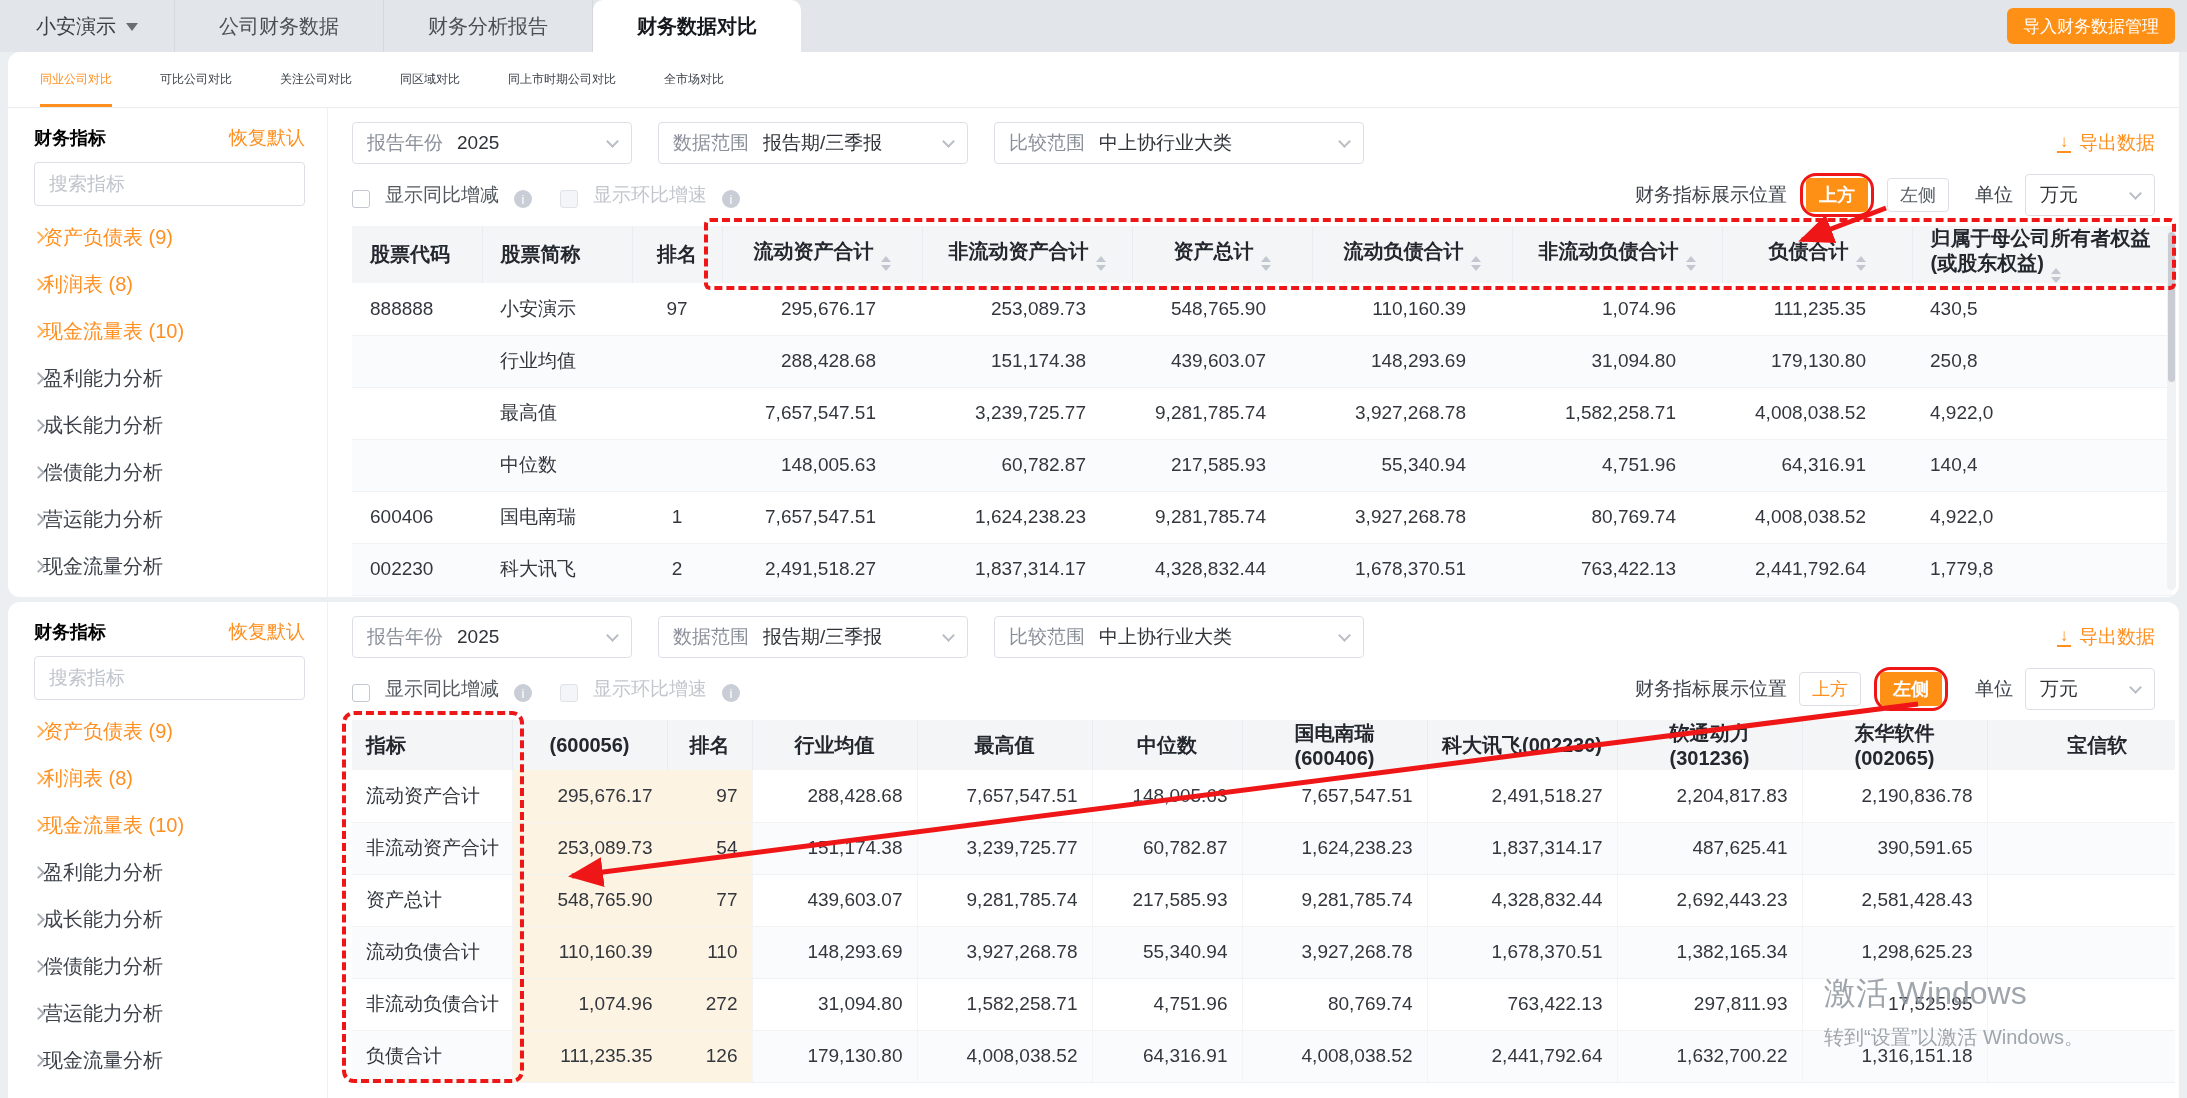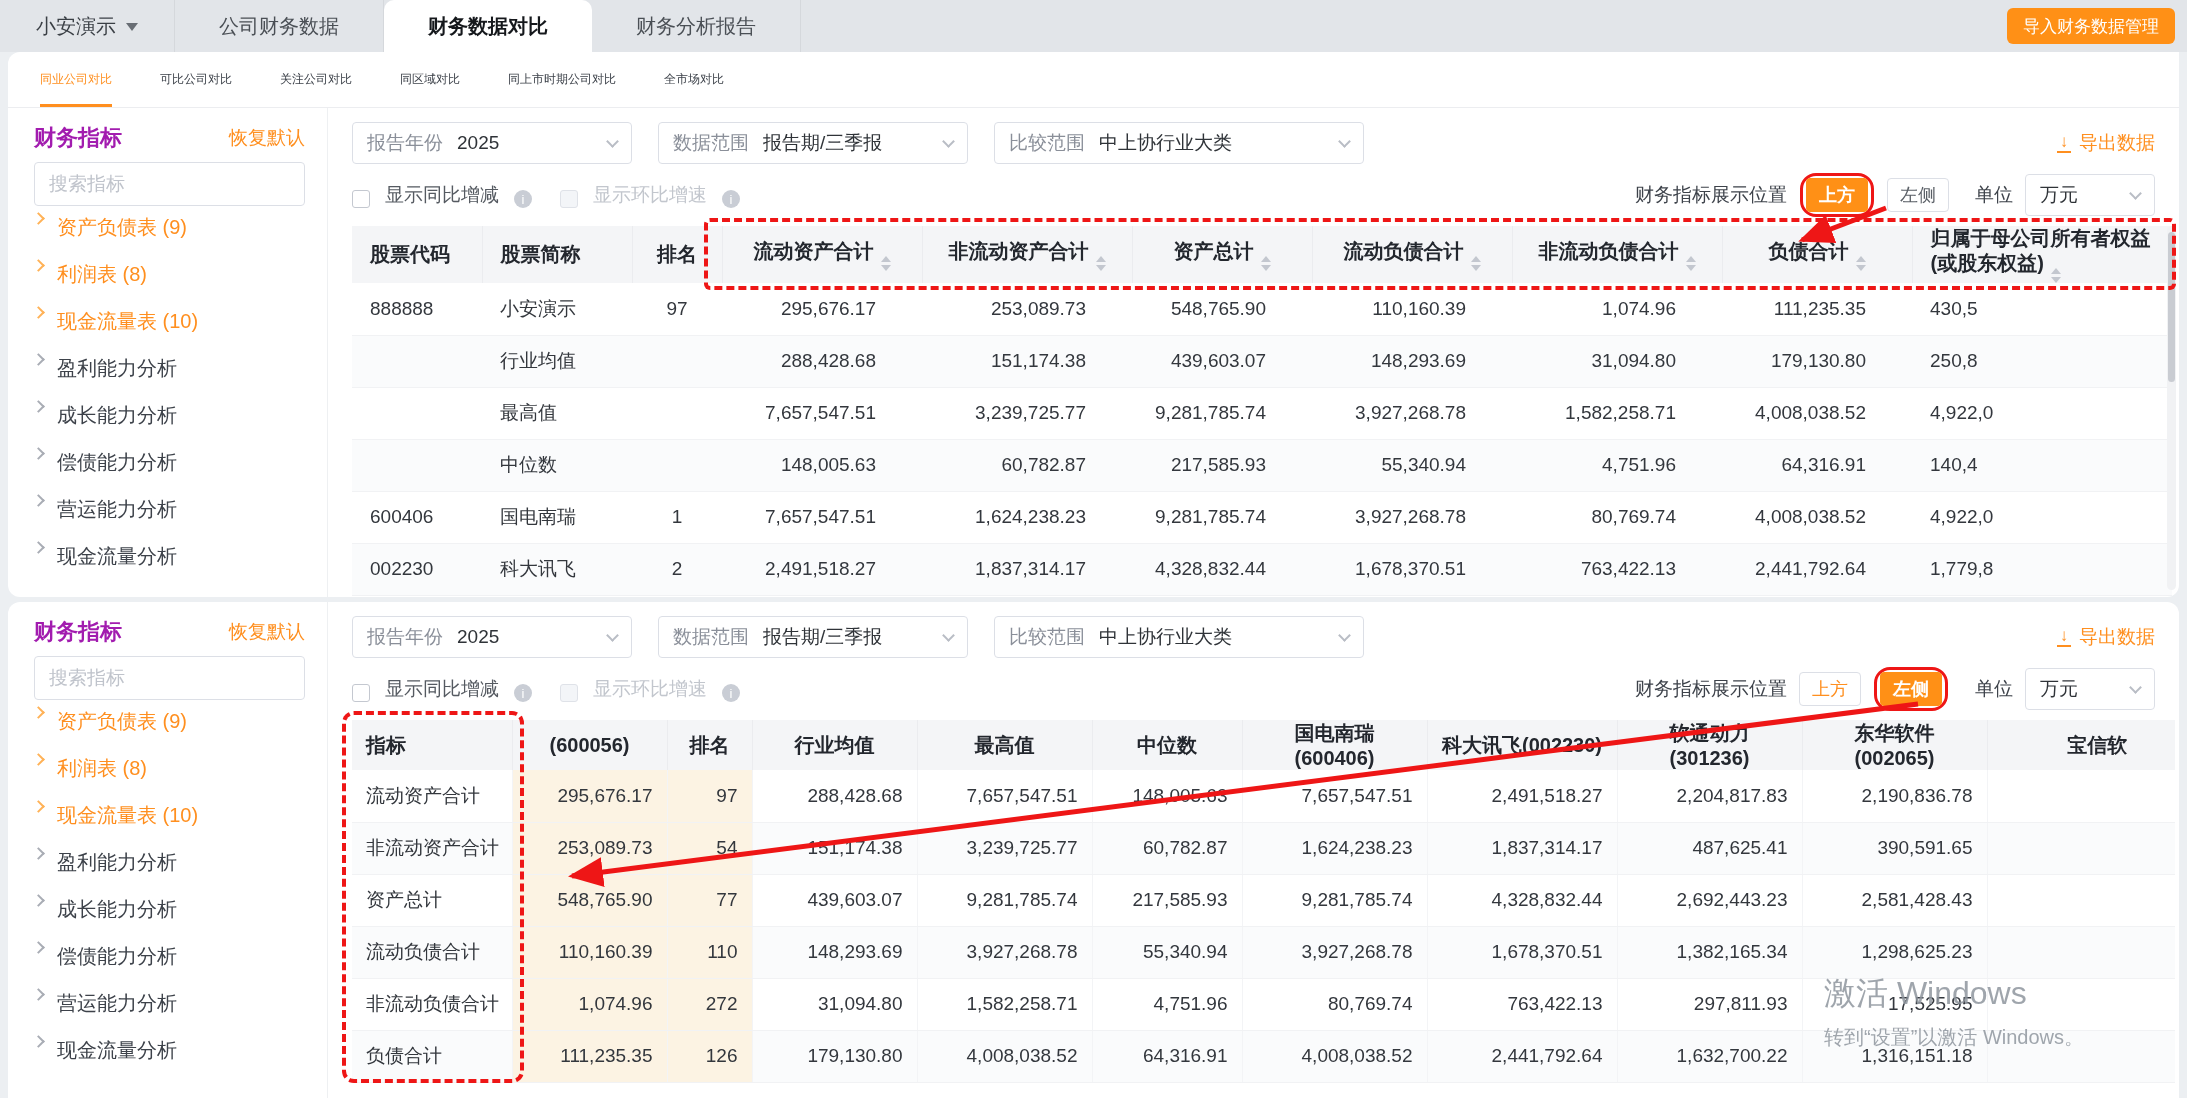--- a/index.html
+++ b/index.html
@@ -23,26 +23,26 @@
 .subtabs{display:flex;align-items:center;gap:48px;height:56px;padding:0 32px;border-bottom:1px solid #ecedf0}
 .subtab{font-size:12px;color:#3d424a;cursor:pointer;height:100%;display:flex;align-items:center;position:relative}
 .subtab.active{color:#ff8f1f}
 .subtab.active::after{content:"";position:absolute;left:0;right:0;bottom:0;height:3px;background:#ff8f1f}
 .panel-body{display:flex;height:calc(100% - 56px)}
 .panel-bottom .panel-body{height:100%}
 
 
 .sidebar{width:320px;border-right:1px solid #eef0f2;padding:14px 22px 0 26px;flex:none}
 .sb-head{display:flex;justify-content:space-between;align-items:center;height:32px}
-.sb-title{font-size:22px;font-weight:bold;color:#a21caf}
+.sb-title{font-size:18px;font-weight:bold;color:#000000}
 .sb-reset{font-size:19px;color:#ff8f1f;cursor:pointer;text-decoration:none}
 .sb-search{margin-top:8px;width:100%;height:44px;border:1px solid #dcdfe6;border-radius:4px;font-size:19px;padding:0 14px;color:#333;outline:none;font-family:inherit}
 .sb-search::placeholder{color:#bfc3cb}
 .sb-list{list-style:none;margin-top:8px}
-.sb-item{display:flex;align-items:flex-start;gap:14px;height:47px;font-size:20px;color:#3d424a;cursor:pointer}
+.sb-item{display:flex;align-items:center;height:47px;font-size:20px;color:#3d424a;cursor:pointer}
 .sb-item.hl{color:#ff8f1f}
 .chev{width:9px;height:9px;border-top:2px solid #a9adb5;border-right:2px solid #a9adb5;transform:rotate(45deg);flex:none}
 .sb-item.hl .chev{border-color:#ffb257}
 
 
 .main{flex:1;padding:14px 24px 0;position:relative;min-width:0}
 .filter-row{display:flex;align-items:center;gap:26px;height:42px}
 .select{display:flex;align-items:center;gap:14px;height:42px;border:1px solid #dcdfe6;border-radius:4px;padding:0 14px;background:#fff;cursor:pointer;font-size:19px}
 .sel-label{color:#8a8f99;white-space:nowrap}
 .sel-value{color:#2f3338;white-space:nowrap}
@@ -107,25 +107,25 @@
 <div class="page">
 
   <div class="topbar">
     <div class="ws-tab">
       <span>小安演示</span>
       <span class="ws-caret"></span>
     </div>
     <div class="top-tab">
         <span>公司财务数据</span>
       </div>
+    <div class="top-tab">
+        <span>财务分析报告</span>
+      </div>
     <div class="top-tab active">
         <span>财务数据对比</span>
-      </div>
-    <div class="top-tab">
-        <span>财务分析报告</span>
       </div>
     <div class="spacer"></div>
     <button class="import-btn">导入财务数据管理</button>
   </div>
 
   <div class="panel panel-top">
     <div class="subtabs">
       <div class="subtab active">同业公司对比</div>
       <div class="subtab">可比公司对比</div>
       <div class="subtab">关注公司对比</div>

